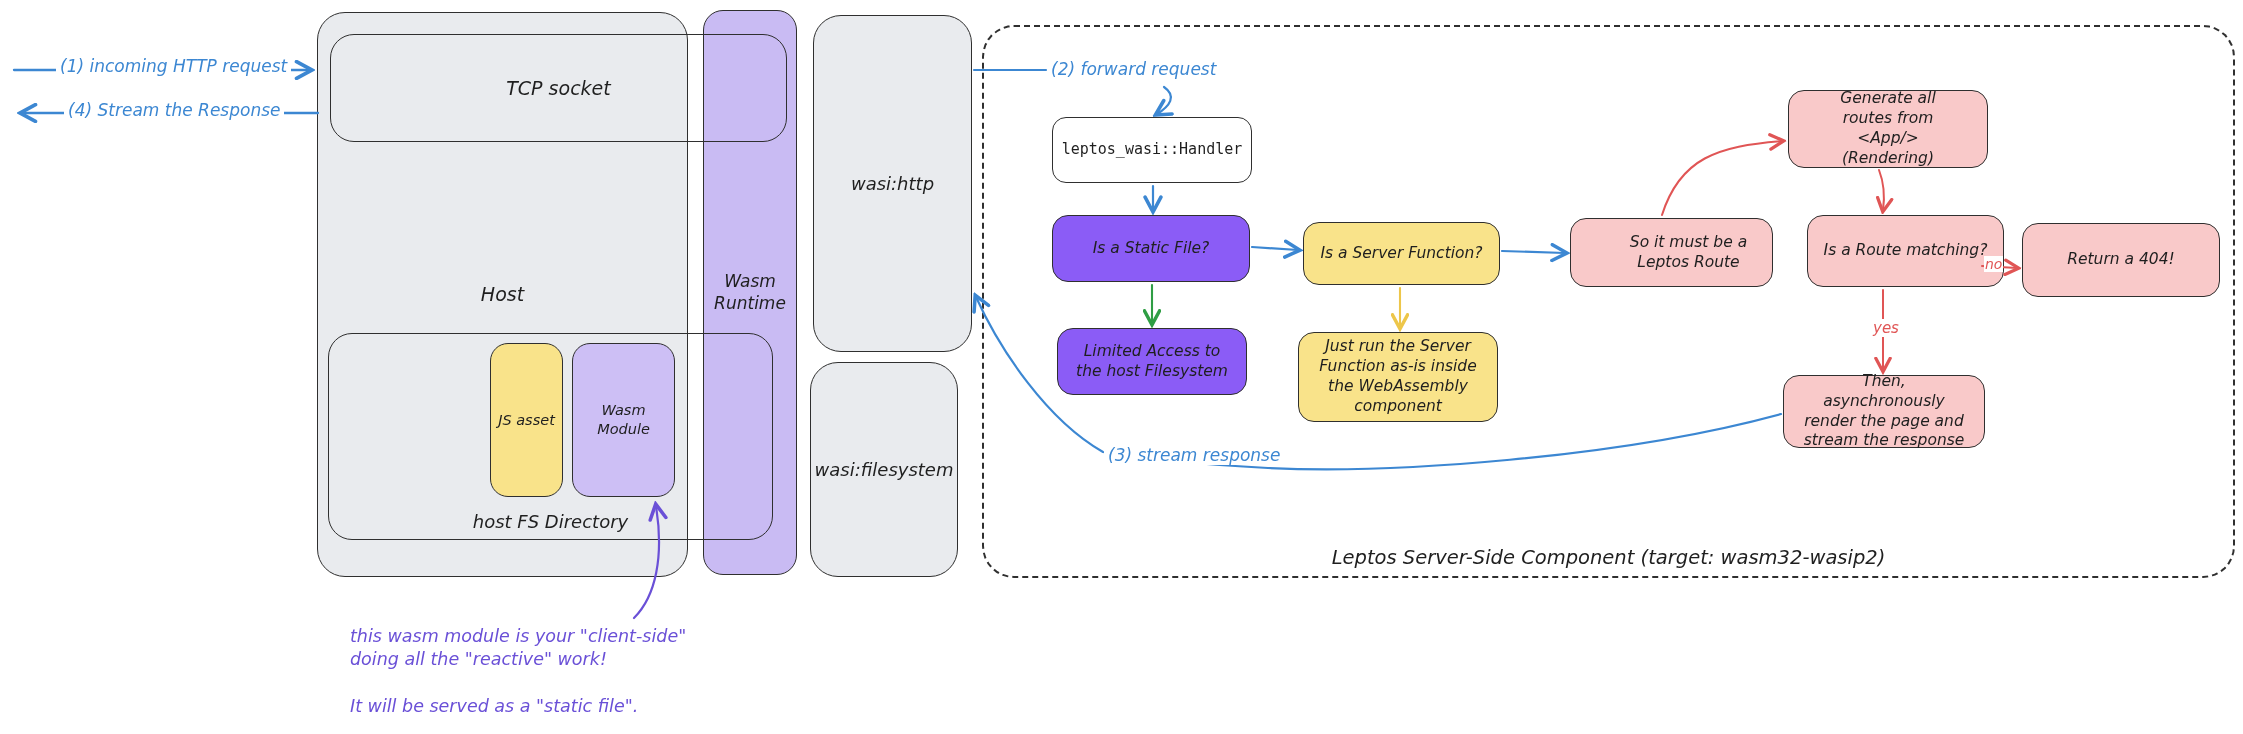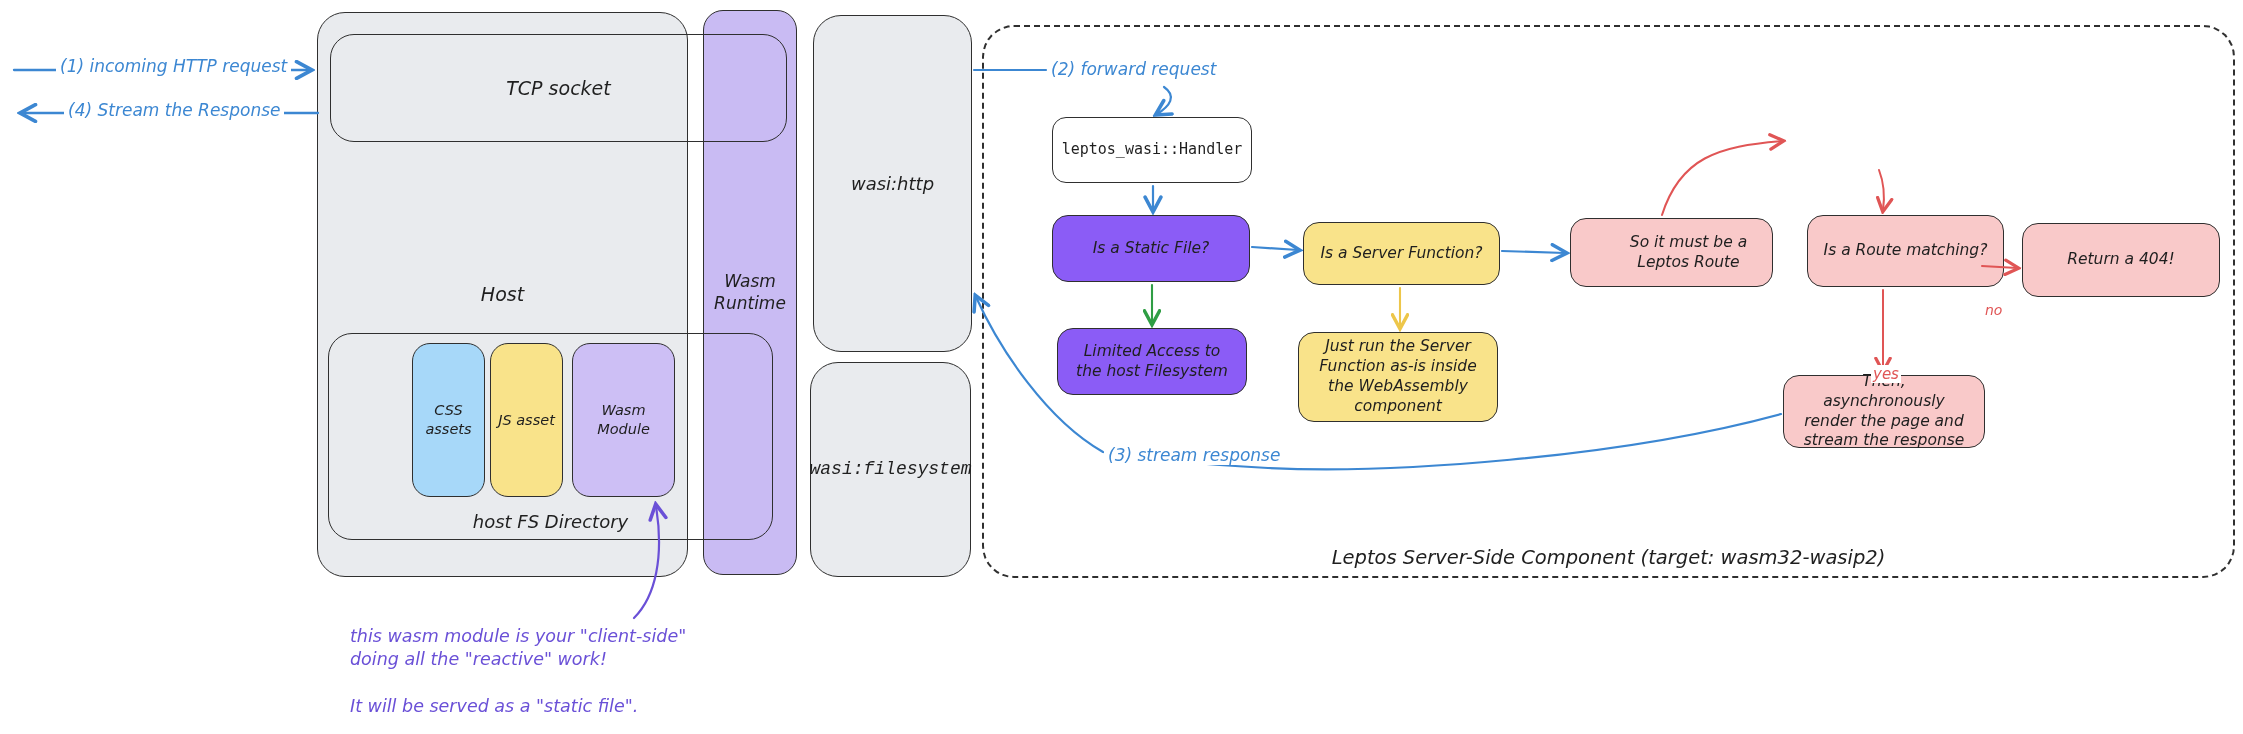--- a/index.html
+++ b/index.html
@@ -22,21 +22,21 @@
   .runtime-box{left:703px;top:10px;width:94px;height:565px;border-radius:20px;font-size:17px;padding:0 8px;}
   .tcp-box{left:330px;top:34px;width:457px;height:108px;border-radius:24px;font-size:19px;}
   .fsdir-box{left:328px;top:333px;width:445px;height:207px;border-radius:24px;
              align-items:flex-end;padding-bottom:6px;font-size:18px;}
   .css-box{left:412px;top:343px;width:73px;height:154px;border-radius:18px;font-size:14.5px;padding:0 5px;}
   .js-box{left:490px;top:343px;width:73px;height:154px;border-radius:18px;font-size:14.5px;padding:0 5px;}
   .wasmmod-box{left:572px;top:343px;width:103px;height:154px;border-radius:18px;font-size:14.5px;padding:0 8px;}
 
   
   .wasihttp-box{left:813px;top:15px;width:159px;height:337px;border-radius:28px;font-size:18px;}
-  .wasifs-box{left:810px;top:362px;width:161px;height:215px;border-radius:28px;font-size:18px;font-family:Liberation Mono, monospace;}
+  .wasifs-box{left:810px;top:362px;width:148px;height:215px;border-radius:28px;font-size:18px;}
 
   
   .dashed-box{left:982px;top:25px;width:1253px;height:553px;border:2.3px dashed #2f2f2f;border-radius:32px;background:transparent;}
   .caption{position:absolute;left:982px;top:546px;width:1253px;text-align:center;font-size:19.5px;color:#1f1f1f;}
 
   
   .fbox{font-size:15.5px;border-radius:16px;padding:4px 6px;}
   .handler-box{left:1052px;top:117px;width:200px;height:66px;border-radius:14px;
                font-family:"DejaVu Sans Mono",monospace;font-style:normal;font-size:15px;}
   .staticq-box{left:1052px;top:215px;width:198px;height:67px;}
@@ -48,21 +48,21 @@
   .matching-box{left:1783px;top:215px;width:197px;height:72px;margin-left:24px;}
   .notfound-box{left:2022px;top:223px;width:198px;height:74px;}
   .render-box{left:1783px;top:375px;width:202px;height:73px;}
   .w145{display:inline-block;max-width:145px;}
   .w160{display:inline-block;max-width:160px;}
   .w165{display:inline-block;max-width:165px;}
 
   
   .flabel{position:absolute;white-space:nowrap;background:#ffffff;padding:0 4px;}
   .blue{color:#3c87d2;}
-  .red{color:#e05555;margin-top:46px;}
+  .red{color:#e05555;}
   .purple-note{position:absolute;color:#6a50d7;font-size:17.5px;white-space:nowrap;}
   .lbl-1{left:56px;top:56px;font-size:17px;}
   .lbl-4{left:64px;top:100px;font-size:17px;}
   .lbl-2{left:1047px;top:59px;font-size:17px;}
   .lbl-3{left:1104px;top:445px;font-size:17px;}
   .lbl-no{left:1984px;top:256px;font-size:14px;padding:0 1px;}
   .lbl-yes{left:1871px;top:319px;font-size:15px;padding:0 2px;}
 
   svg.overlay{position:absolute;left:0;top:0;z-index:4;pointer-events:none;}
   .box,.caption,.purple-note{z-index:2;}
@@ -77,23 +77,20 @@
     <span>Host</span>
   </div>
   <div class="box fill-purple runtime-box">
     <span>Wasm Runtime</span>
   </div>
   <div class="box transparent tcp-box">
     <span>TCP socket</span>
   </div>
   <div class="box transparent fsdir-box">
     <span>host FS Directory</span>
-  </div>
-  <div class="box fill-blue css-box">
-    <span>CSS assets</span>
   </div>
   <div class="box fill-yellow js-box">
     <span>JS asset</span>
   </div>
   <div class="box fill-purple2 wasmmod-box">
     <span>Wasm Module</span>
   </div>
 
   <div class="box fill-gray wasihttp-box">
     <span>wasi:http</span>
@@ -115,20 +112,23 @@
     <span class="w165">Limited Access to the host Filesystem</span>
   </div>
   <div class="box fill-yellow fbox serverq-box">
     <span>Is a Server Function?</span>
   </div>
   <div class="box fill-yellow fbox runfn-box">
     <span class="w160">Just run the Server Function as-is inside the WebAssembly component</span>
   </div>
   <div class="box fill-pink fbox route-box">
     <span class="w165">So it must be a Leptos Route</span>
+  </div>
+  <div class="box fill-pink fbox generate-box">
+    <span class="w145">Generate all routes from &lt;App/&gt; (Rendering)</span>
   </div>
   <div class="box fill-pink fbox matching-box">
     <span>Is a Route matching?</span>
   </div>
   <div class="box fill-pink fbox notfound-box">
     <span>Return a 404!</span>
   </div>
   <div class="box fill-pink fbox render-box">
     <span class="w165">Then, asynchronously render the page and stream the response</span>
   </div>

